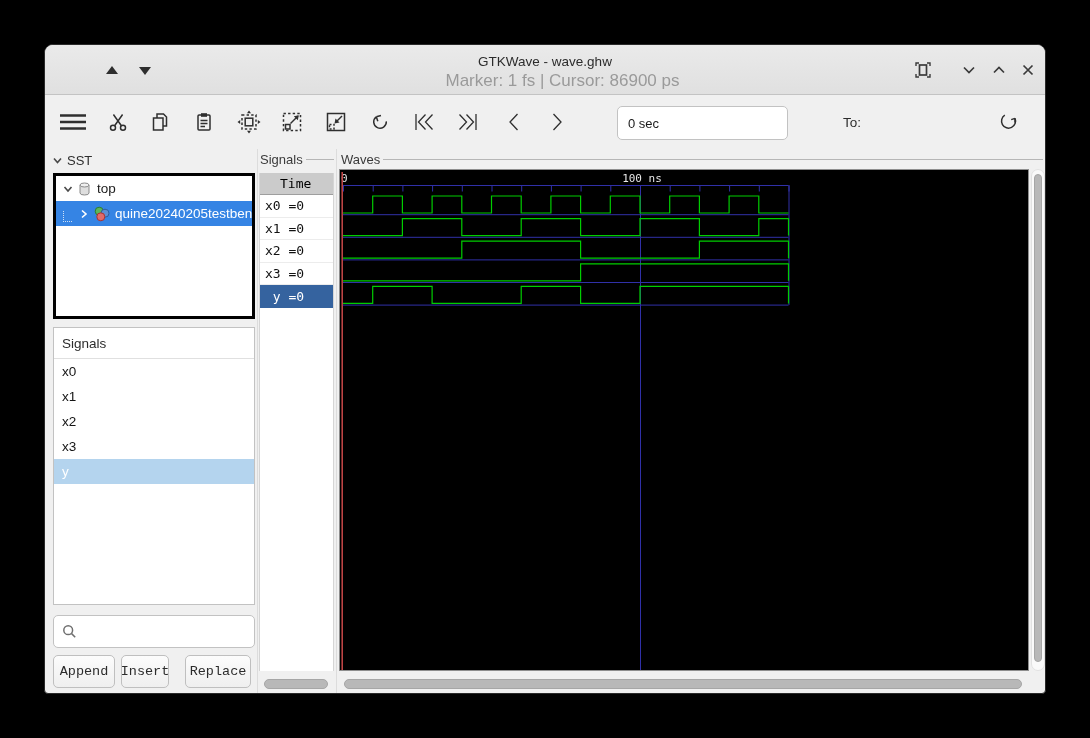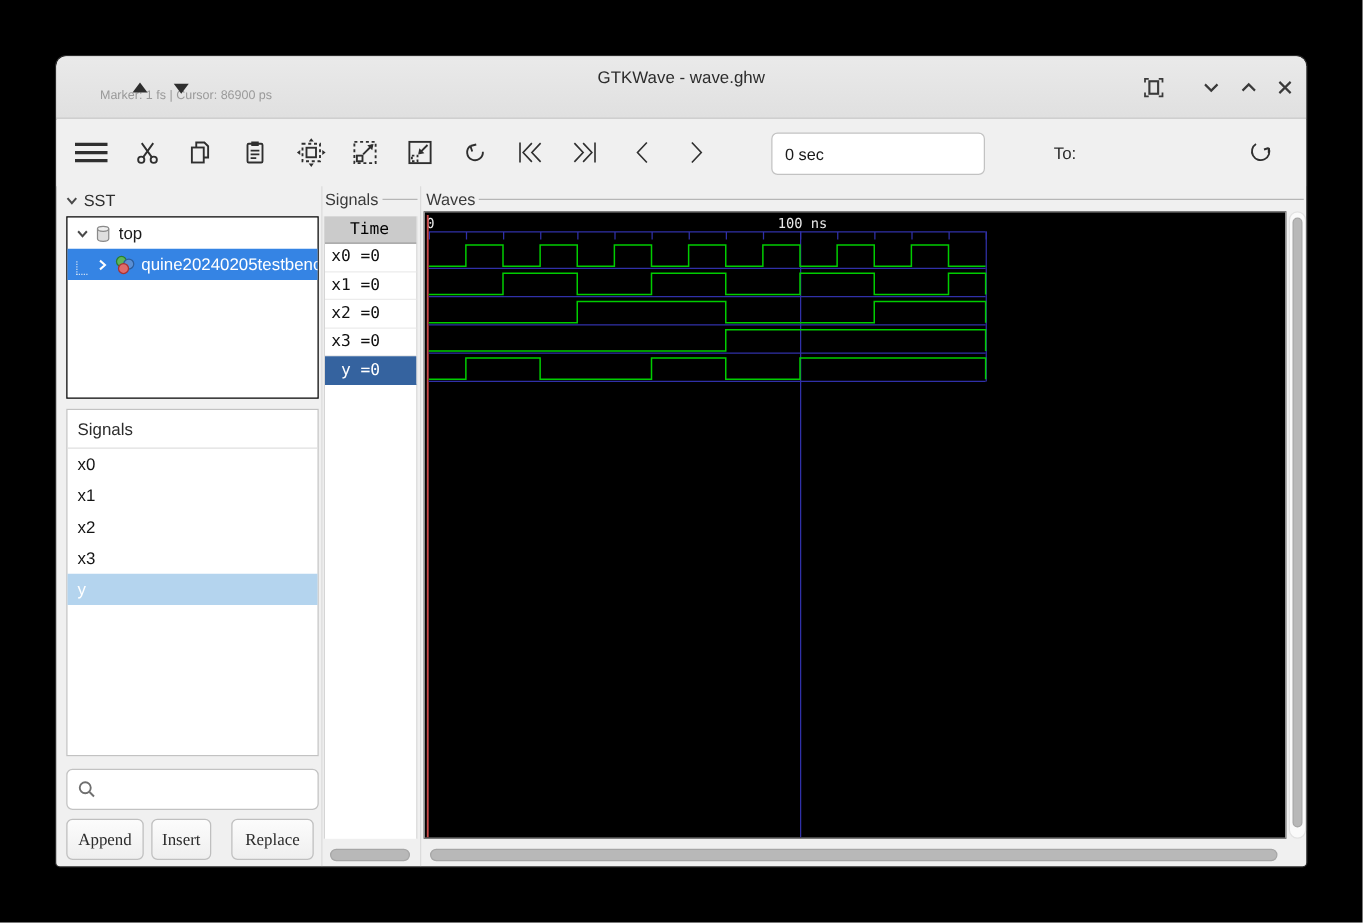--- a/index.html
+++ b/index.html
@@ -14,21 +14,21 @@
     border-radius: 9px 9px 4px 4px; overflow: hidden;
     box-shadow: 0 3px 14px rgba(0,0,0,.65);
   }
   
   .titlebar {
     position: absolute; left: 0; top: 0; right: 0; height: 50px;
     background: linear-gradient(#eaeaea, #e0e0e0);
     border-bottom: 1px solid #c3c3c3;
   }
   .tb-title { text-align: center; padding-top: 9px; font-size: 13.5px; color: #2c2c2c; }
-  .tb-sub   { margin-top: 2px; font-size: 10px; color: #9a9a9a; padding-left: 35px; }
+  .tb-sub   { text-align: center; margin-top: 2px; font-size: 17px; color: #9a9a9a; padding-left: 35px; }
   .tri { position: absolute; width: 0; height: 0; cursor: default; }
   .tri-up   { left: 61px; top: 21px; border-left: 6px solid transparent; border-right: 6px solid transparent; border-bottom: 8px solid #2e2e2e; }
   .tri-down { left: 94px; top: 22px; border-left: 6px solid transparent; border-right: 6px solid transparent; border-top: 8px solid #2e2e2e; }
   .wbtn { position: absolute; top: 12px; width: 26px; height: 26px; display: flex; align-items: center; justify-content: center; border-radius: 5px; }
   .wbtn svg { stroke: #3a3a3a; fill: none; stroke-width: 1.7; }
   
   .toolbar { position: absolute; left: 0; top: 51px; right: 0; height: 53px; background: #f0f0f0; }
   .tbtn { position: absolute; top: 12px; width: 28px; height: 28px; display: flex; align-items: center; justify-content: center; border-radius: 4px; }
   .tbtn svg { stroke: #2f2f2f; fill: none; stroke-width: 1.5; }
   .tlabel { position: absolute; top: 0; height: 53px; line-height: 53px; font-size: 13.5px; color: #2c2c2c; margin-left: 48px; }
@@ -39,21 +39,21 @@
   }
   
   .content { position: absolute; left: 0; top: 104px; right: 0; bottom: 0; }
   .vsep { position: absolute; top: 0; bottom: 0; width: 1px; background: #dcdcdc; }
 
   .sst-header { position: absolute; left: 7px; top: 2px; height: 18px; display: flex; align-items: center; gap: 4px; font-size: 13px; color: #2e2e2e; }
   .sst-header svg { stroke: #4a4a4a; fill: none; stroke-width: 1.6; }
 
   .tree-box {
     position: absolute; left: 8px; top: 24px; width: 202px; height: 146px;
-    background: #fff; border: 1px solid #000000;
+    background: #fff; border: 3px solid #000000;
   }
   .tree-row { height: 25px; display: flex; align-items: center; font-size: 13.5px; color: #1b1b1b; white-space: nowrap; overflow: hidden; }
   .tree-row.selected { background: #3584e4; color: #fff; }
   .tree-row svg.chev { margin: 0 3px 0 6px; stroke: #4a4a4a; fill: none; stroke-width: 1.6; flex: 0 0 auto; }
   .tree-row.selected svg.chev { stroke: #fff; }
   .tree-guide { width: 9px; height: 11px; margin: 6px 0 0 7px; border-left: 1px dotted #cfe0f4; border-bottom: 1px dotted #cfe0f4; flex: 0 0 auto; }
   .tree-icon { flex: 0 0 auto; margin-right: 5px; }
 
   .fac-frame {
     position: absolute; left: 8px; top: 178px; width: 202px; height: 278px;
@@ -67,21 +67,21 @@
     position: absolute; left: 8px; top: 466px; width: 202px; height: 33px;
     background: #fff; border: 1px solid #c2c2c2; border-radius: 5px;
     display: flex; align-items: center; padding-left: 8px; gap: 6px;
   }
   .search-entry svg { stroke: #6f6f6f; fill: none; stroke-width: 1.5; flex: 0 0 auto; }
   .search-entry input { border: none; outline: none; flex: 1; font-size: 13px; background: transparent; font-family: "Liberation Sans", sans-serif; }
 
   .btn {
     position: absolute; top: 506px; height: 33px;
     background: linear-gradient(#fcfcfc, #efefef); border: 1px solid #bfbfbf; border-radius: 5px;
-    font-size: 13.5px; color: #2c2c2c; font-family: Liberation Serif, serif;
+    font-size: 13.5px; color: #2c2c2c; font-family: Liberation Mono, monospace;
     display: flex; align-items: center; justify-content: center;
   }
 
   .frame-label { position: absolute; top: 3px; display: flex; align-items: center; font-size: 13px; color: #3a3a3a; }
   .frame-label .line { flex: 1; height: 1px; background: #b6b6b6; margin-left: 3px; }
 
   .mid-list {
     position: absolute; left: 214px; top: 24px; width: 75px; height: 498px;
     background: #fff; border-left: 1px solid #d5d5d5; border-right: 1px solid #d5d5d5;
     font-family: "DejaVu Sans Mono", monospace; font-size: 13px; color: #111;

